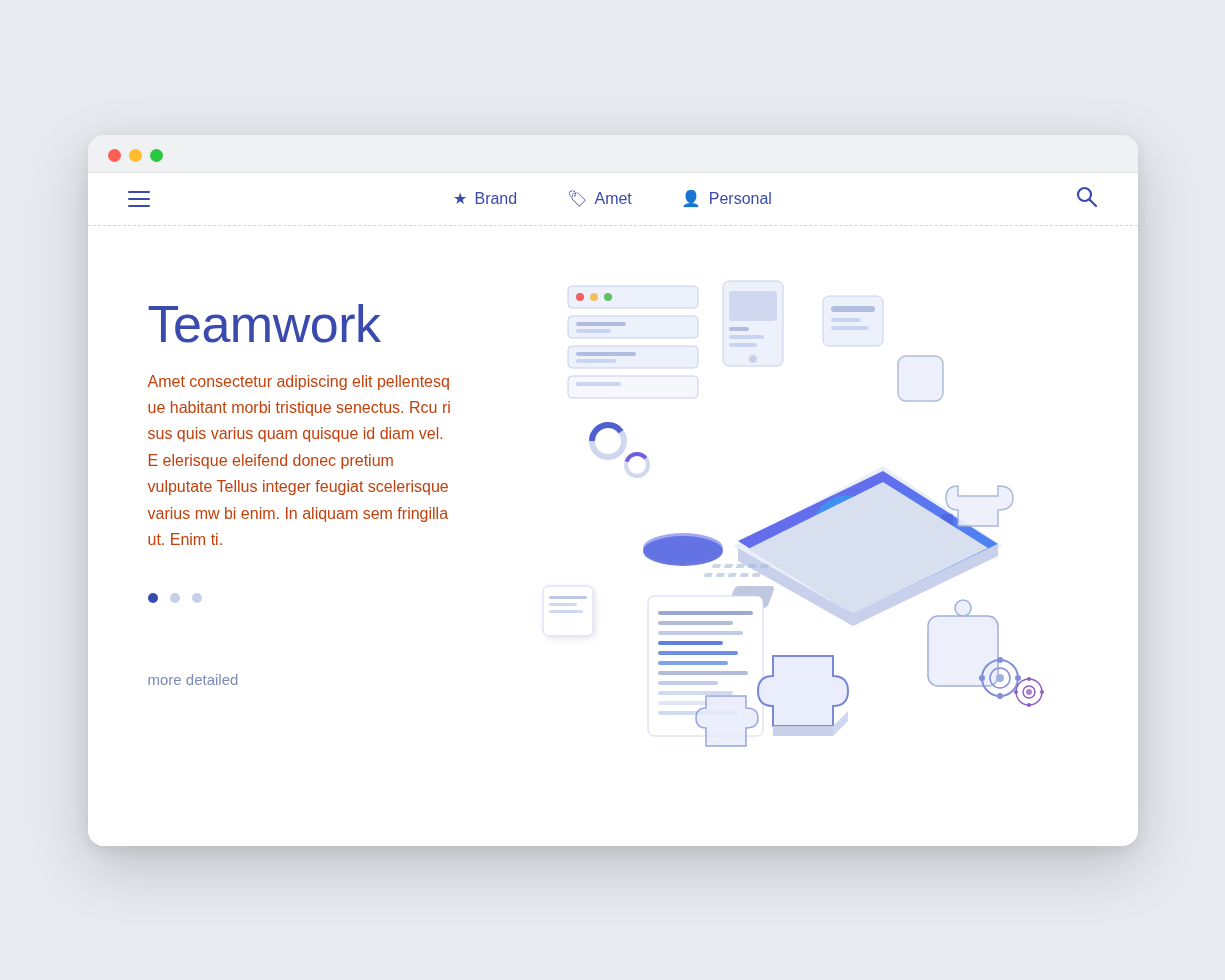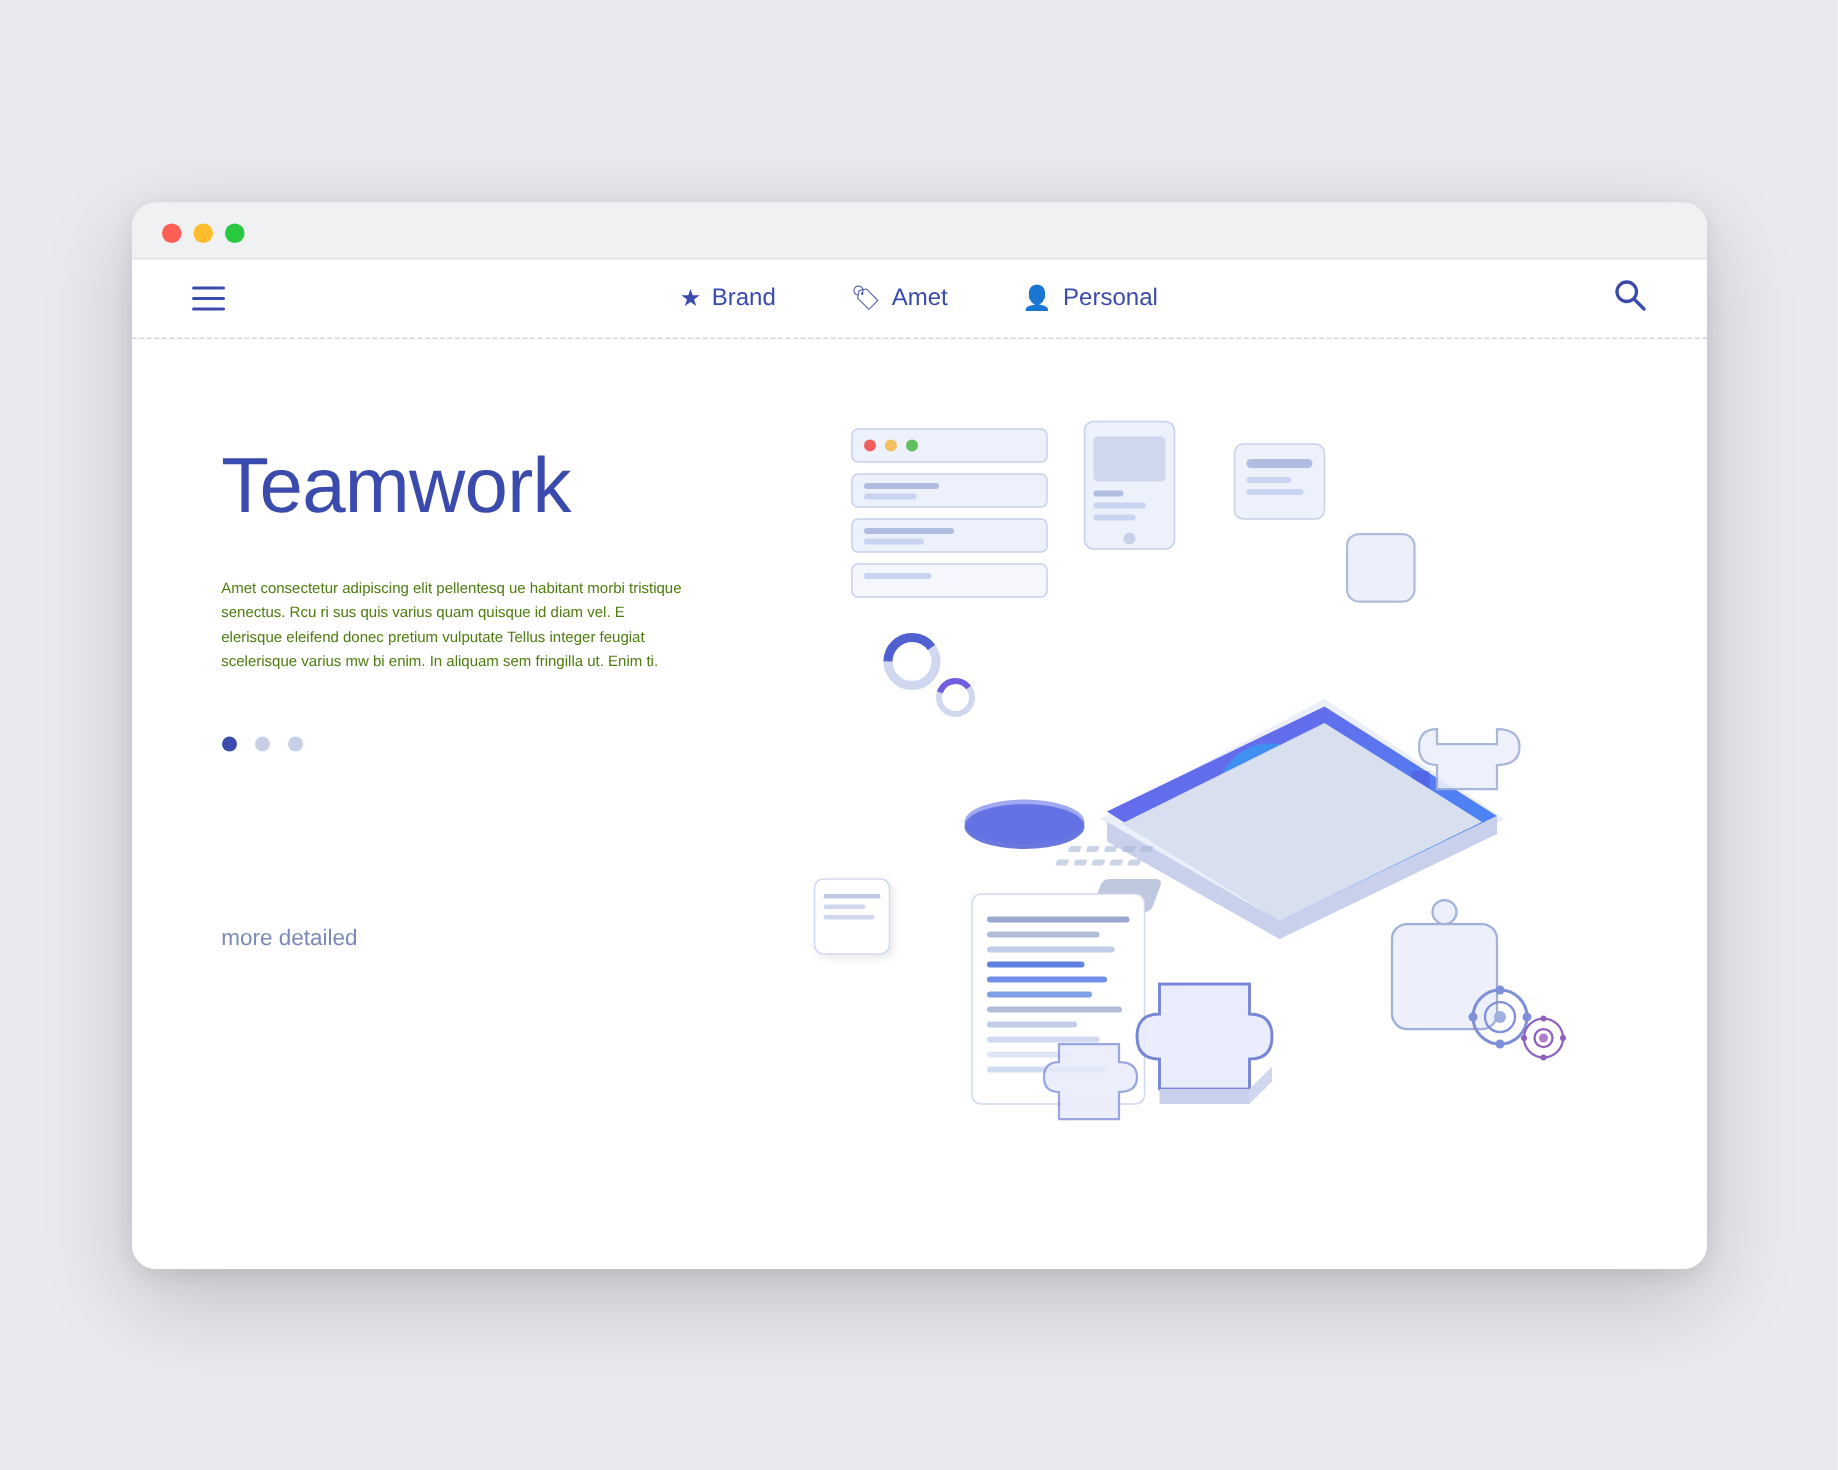--- a/index.html
+++ b/index.html
@@ -113,27 +113,27 @@
     .left-content {
       flex: 0 0 380px;
       padding-top: 20px;
     }
 
     .hero-title {
       font-size: 52px;
       font-weight: 300;
       color: #3a4aad;
       line-height: 1.1;
-      margin-bottom: 32px;
+      margin-bottom: 16px;
       letter-spacing: -0.5px;
     }
 
     .hero-text {
-      font-size: 10px;
-      color: #4d7c0f;
+      font-size: 16px;
+      color: #c2410c;
       line-height: 1.65;
       max-width: 310px;
     }
 
     .dots {
       display: flex;
       gap: 12px;
       margin-top: 40px;
       align-items: center;
     }
@@ -142,21 +142,21 @@
       width: 10px; height: 10px;
       border-radius: 50%;
       background: #c8cfe8;
       cursor: pointer;
     }
     .dot.active {
       background: #3a4aad;
     }
 
     .more-detailed {
-      margin-top: 116px;
+      margin-top: 68px;
       color: #7a8ab8;
       font-size: 15px;
       cursor: pointer;
     }
 
     
     .right-illustration {
       flex: 1;
       position: relative;
       height: 520px;

